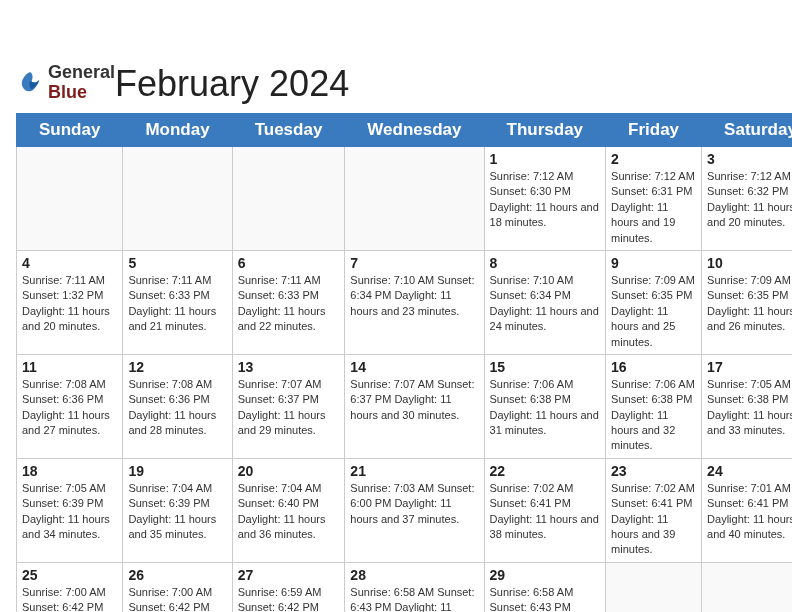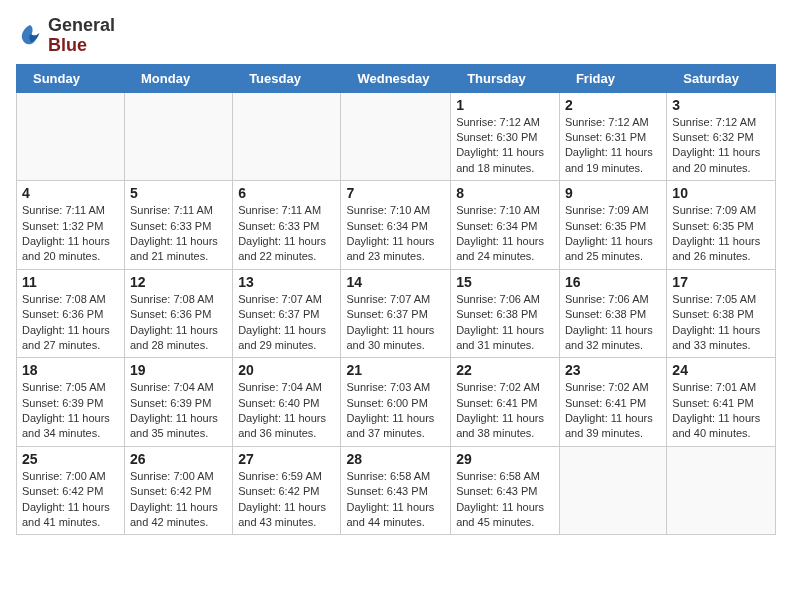--- a/index.html
+++ b/index.html
@@ -8,20 +8,21 @@
       background: #fff;
       width: 792px;
       min-height: 612px;
       padding: 16px;
     }
     .header {
       display: flex;
       align-items: flex-start;
       justify-content: flex-start;
       margin-bottom: 4px;
+      margin-top: 47px;
     }
     .logo {
       display: flex;
       align-items: center;
       gap: 4px;
     }
     .logo-text {
       font-size: 18px;
       font-weight: bold;
       line-height: 1.1;
@@ -46,22 +47,22 @@
     }
     .calendar {
       width: 100%;
       border-collapse: collapse;
       margin-top: 8px;
     }
     .calendar th {
       background: #3a7abf;
       color: #fff;
       text-align: left;
-      padding: 6px 16px;
-      font-size: 13px;
+      padding: 6px 22px;
+      font-size: 17px;
       font-weight: bold;
       border: 1px solid #3a7abf;
     }
     .calendar td {
       border: 1px solid #ccc;
       vertical-align: top;
       padding: 4px 5px;
       width: 110px;
       min-height: 80px;
     }
@@ -88,20 +89,21 @@
     <svg class="logo-bird" viewBox="0 0 36 36">
       <path d="M18 4 C10 8 6 16 8 22 C10 28 16 30 20 28 C24 26 28 20 30 14 C26 18 22 18 20 16 C22 12 22 6 18 4Z" fill="#3a7abf"></path>
       <path d="M20 16 C22 18 26 18 30 14 C28 20 24 24 20 26 C18 24 16 20 18 16Z" fill="#1a5a9f"></path>
     </svg>
     <div class="logo-text">
       <div><span class="logo-general">General</span></div>
       <div><span class="logo-blue">Blue</span></div>
     </div>
   </div>
   <div class="title-block">
+    <div class="main-title">February 2024</div>
   </div>
 </div>
 
 <table class="calendar">
   <thead>
     <tr>
     <th>Sunday</th>
         <th>Monday</th>
         <th>Tuesday</th>
         <th>Wednesday</th>

